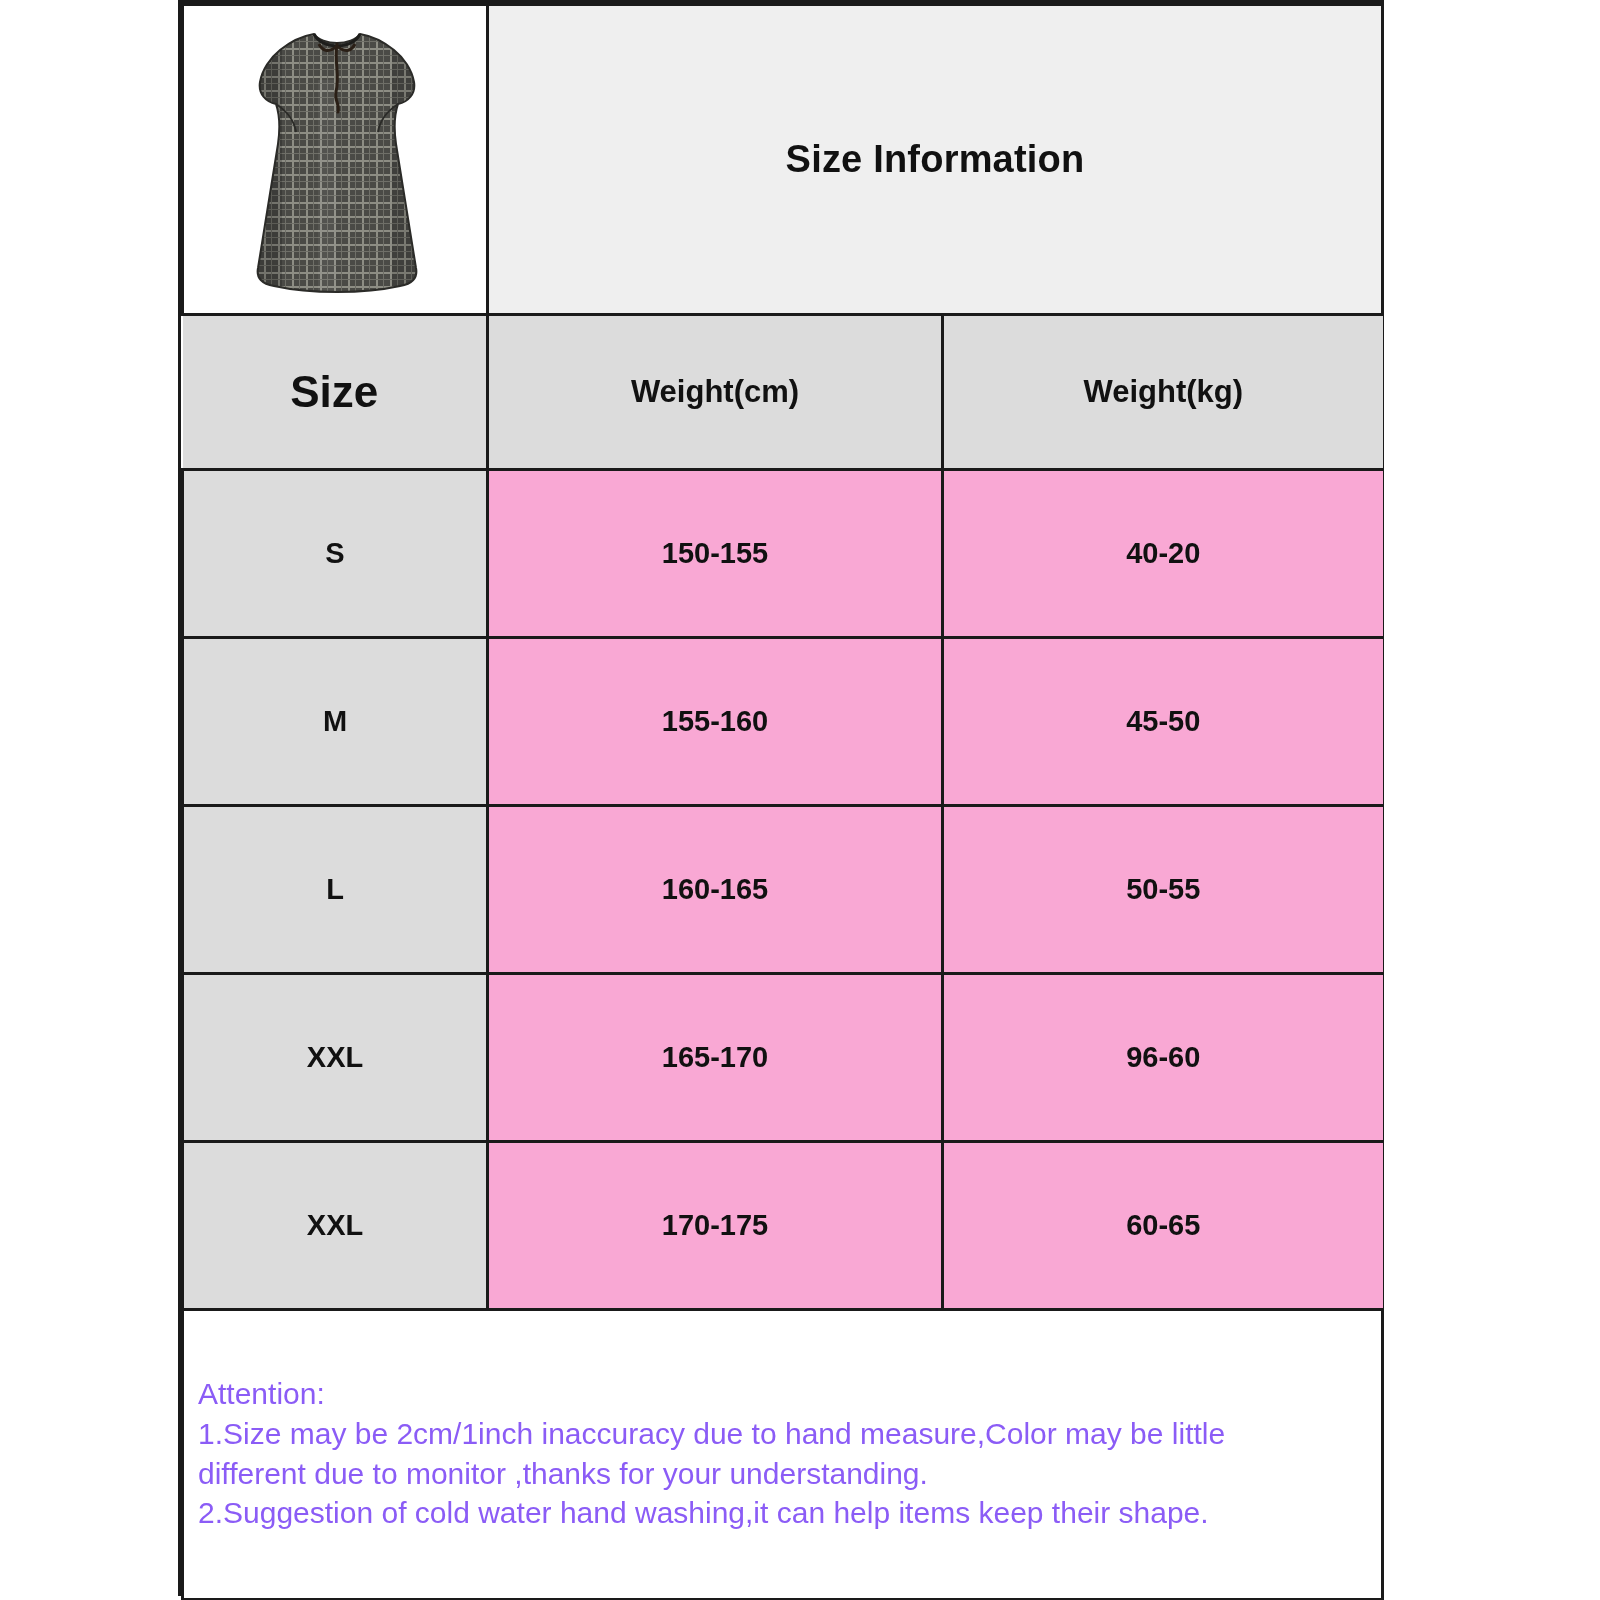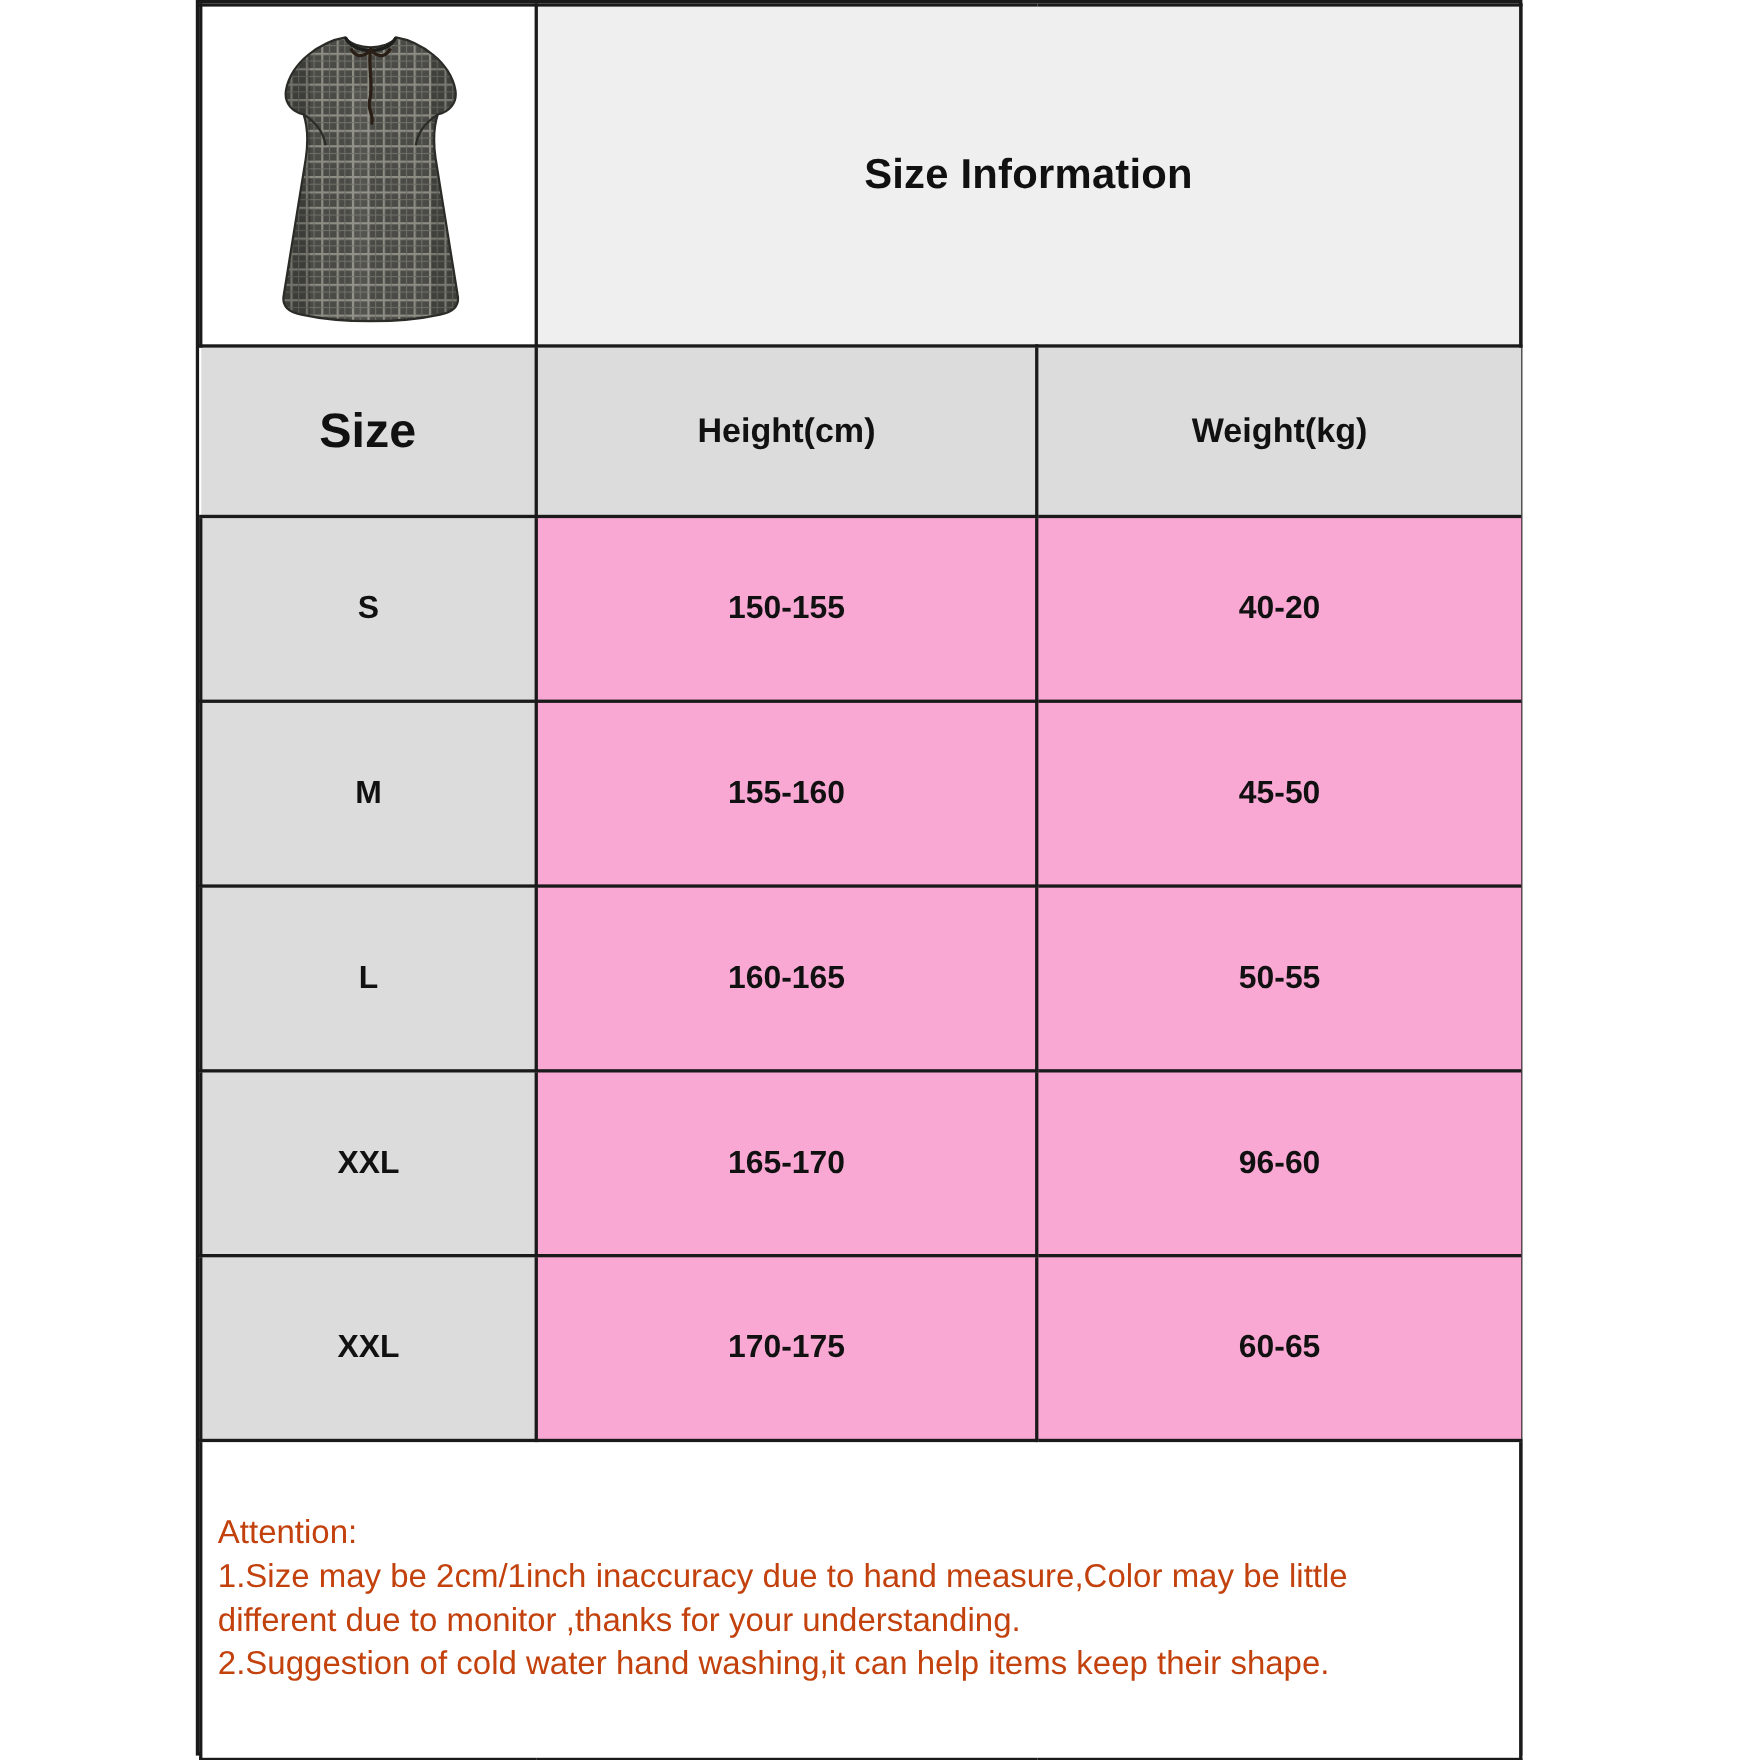--- a/index.html
+++ b/index.html
@@ -117,21 +117,21 @@
     border-top: 3px solid #1a1a1a;
     text-align: left;
     padding: 8px 14px 10px 14px;
     background: #ffffff;
     height: 290px;
     vertical-align: top;
   }
 
   .attn-line {
     font-size: 30px;
-    color: #c2410c;
+    color: #8b5cf6;
     line-height: 1.32;
     font-weight: normal;
     text-align: left;
   }
 
   
   .dress-wrap {
     position: relative;
     width: 305px;
     height: 307px;
@@ -213,21 +213,21 @@
           <td class="title-cell" colspan="2">
             <span class="title-text">Size Information</span>
           </td>
         </tr>
 
         <tr>
           <td class="hdr-cell first">
             <span class="hdr-size">Size</span>
           </td>
           <td class="hdr-cell">
-            <span class="hdr-text">Height(cm)</span>
+            <span class="hdr-text">Weight(cm)</span>
           </td>
           <td class="hdr-cell last">
             <span class="hdr-text">Weight(kg)</span>
           </td>
         </tr>
 
         <tr>
           <td class="row-cell cell-size">S</td>
           <td class="row-cell cell-val">150-155</td>
           <td class="row-cell cell-val last">40-20</td>

